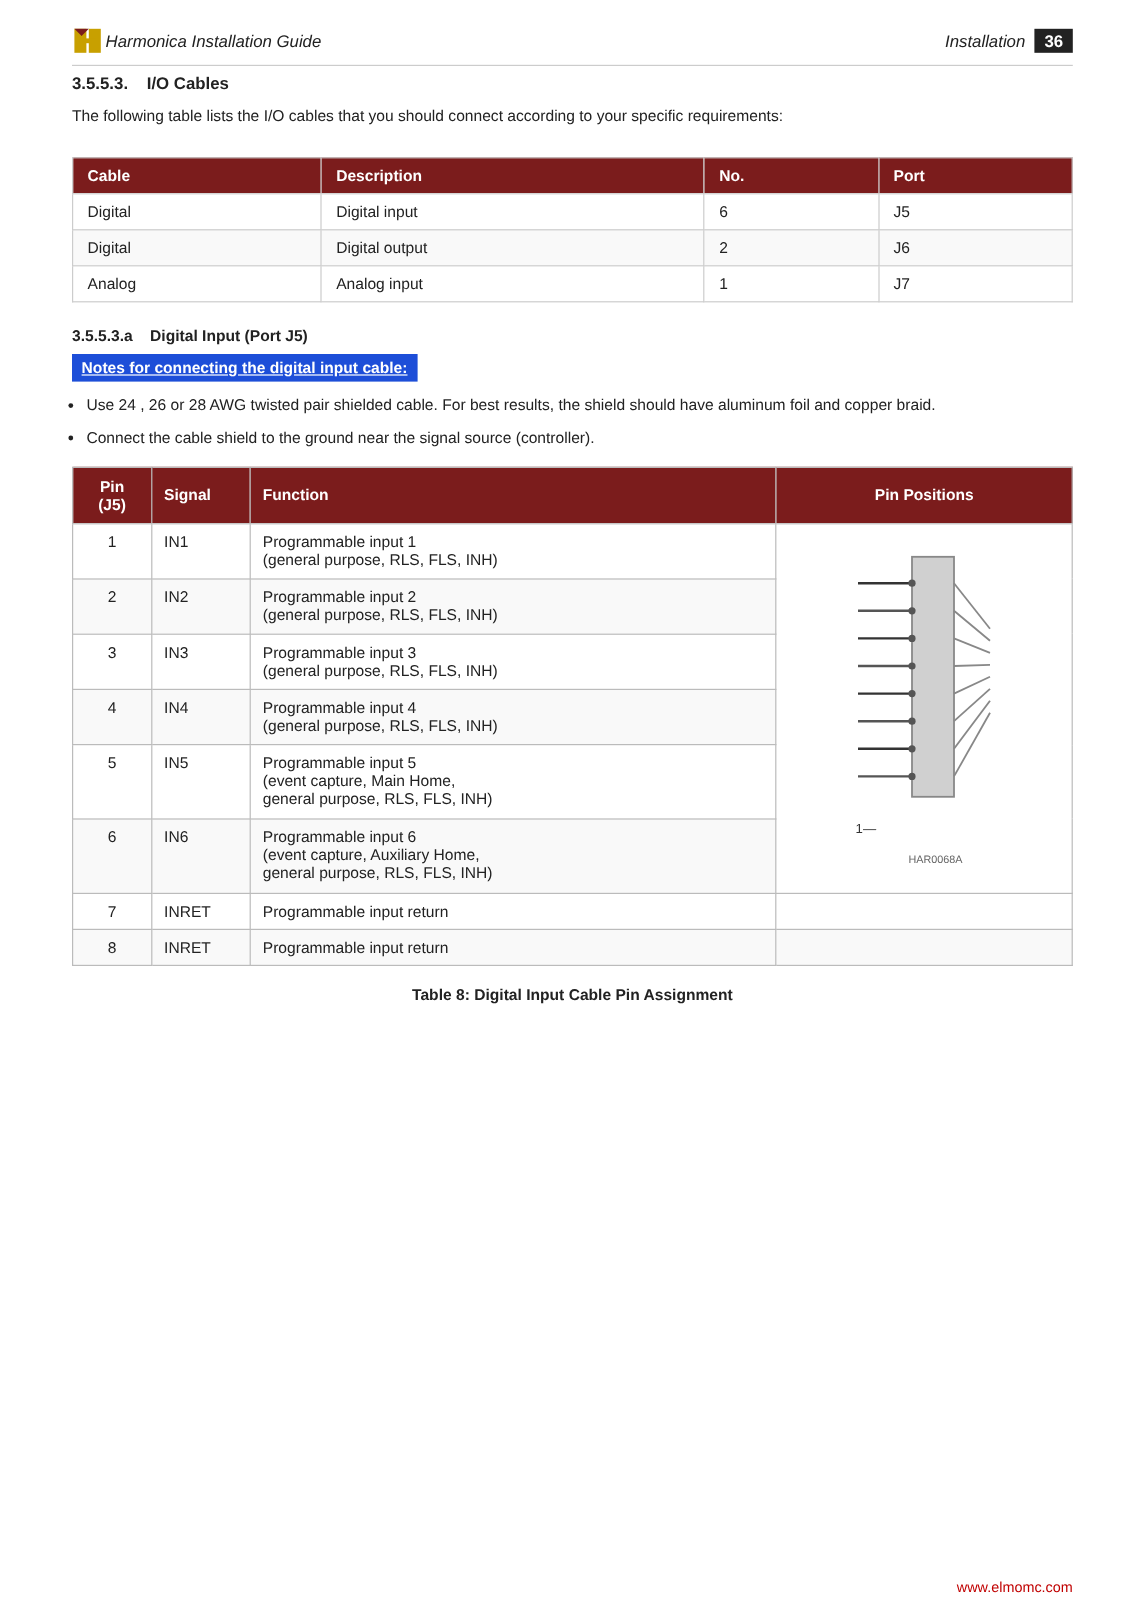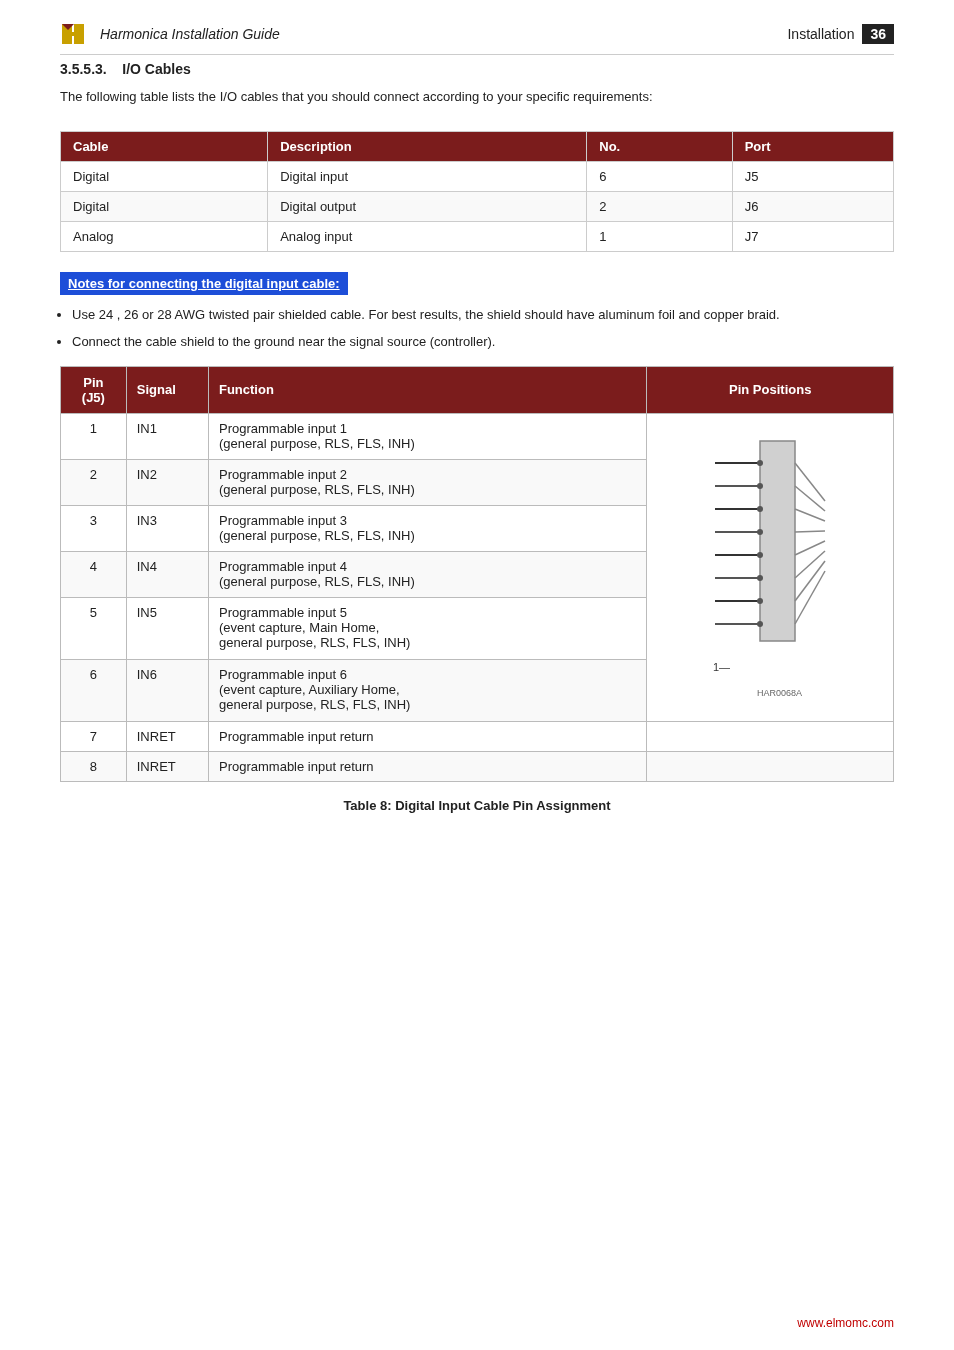--- a/index.html
+++ b/index.html
@@ -23,32 +23,33 @@
       display: flex;
       align-items: center;
       justify-content: space-between;
       border-bottom: 1px solid #ccc;
       padding-bottom: 6px;
       margin-bottom: 6px;
     }
     .header-left {
       display: flex;
       align-items: center;
-      gap: 12px;
+      gap: 0;
     }
     .logo {
       width: 28px;
       height: 28px;
     }
     .header-title {
       font-style: italic;
       font-size: 14px;
       color: #222;
     }
     .header-right {
+      font-style: italic;
       font-size: 14px;
       color: #222;
     }
     .page-number-box {
       background: #222;
       color: #fff;
       font-size: 14px;
       font-weight: bold;
       padding: 2px 8px;
       margin-left: 8px;
@@ -230,20 +231,23 @@
       <tr>
         <td>Analog</td>
         <td>Analog input</td>
         <td>1</td>
         <td>J7</td>
       </tr>
     </tbody>
   </table>
 
   
+  <div class="sub-section-title">
+    <span>3.5.5.3.a</span>&nbsp;&nbsp;&nbsp;&nbsp;<span>Digital Input (Port J5)</span>
+  </div>
   <div class="highlight-note">Notes for connecting the digital input cable:</div>
   <ul class="bullet-list">
     <li>Use 24 , 26 or 28 AWG twisted pair shielded cable. For best results, the shield should have aluminum foil and copper braid.</li>
     <li>Connect the cable shield to the ground near the signal source (controller).</li>
   </ul>
 
   
   <table class="pin-table">
     <thead>
       <tr>

